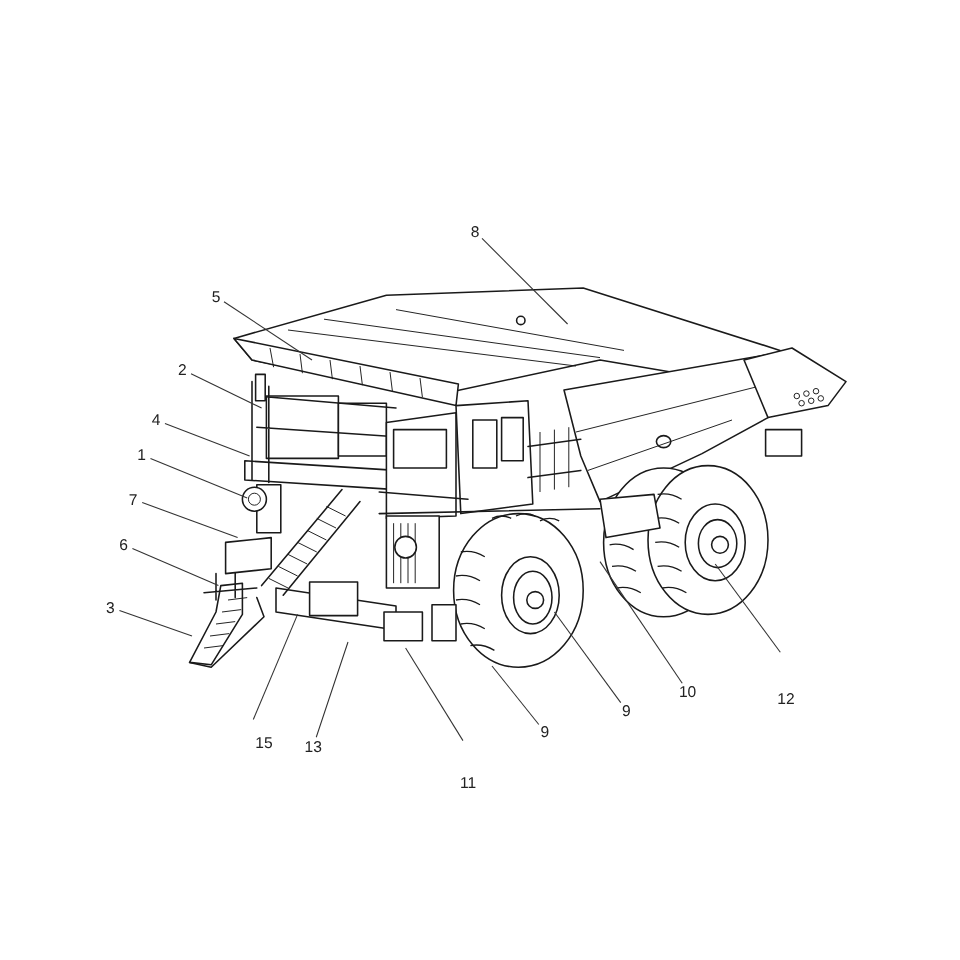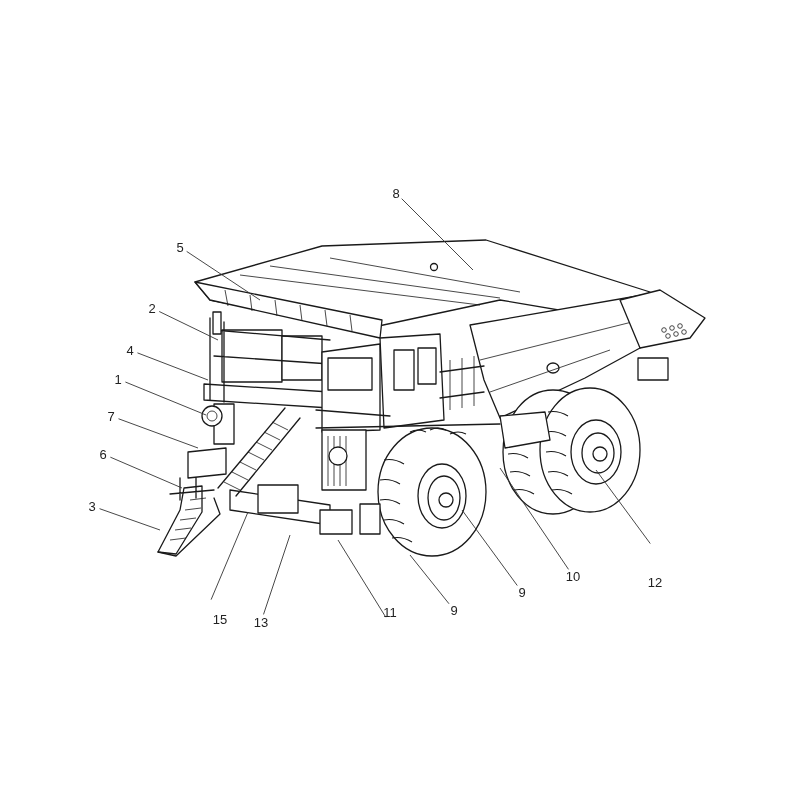--- a/index.html
+++ b/index.html
@@ -138,18 +138,18 @@
   <span class="callout-num" style="left: 118px; top: 379px;">1</span>
   <span class="callout-num" style="left: 152px; top: 308px;">2</span>
   <span class="callout-num" style="left: 92px; top: 506px;">3</span>
   <span class="callout-num" style="left: 130px; top: 350px;">4</span>
   <span class="callout-num" style="left: 180px; top: 247px;">5</span>
   <span class="callout-num" style="left: 103px; top: 454px;">6</span>
   <span class="callout-num" style="left: 111px; top: 416px;">7</span>
   <span class="callout-num" style="left: 396px; top: 193px;">8</span>
   <span class="callout-num" style="left: 454px; top: 610px;">9</span>
   <span class="callout-num" style="left: 573px; top: 576px;">10</span>
-  <span class="callout-num" style="left: 390px; top: 612px;">11</span>
+  <span class="callout-num" style="left: 390px; top: 652px;">11</span>
   <span class="callout-num" style="left: 655px; top: 582px;">12</span>
   <span class="callout-num" style="left: 522px; top: 592px;">9</span>
   <span class="callout-num" style="left: 261px; top: 622px;">13</span>
   <span class="callout-num" style="left: 220px; top: 607px; margin-top: 12px;">15</span>
 </div>
 
 </body></html>

